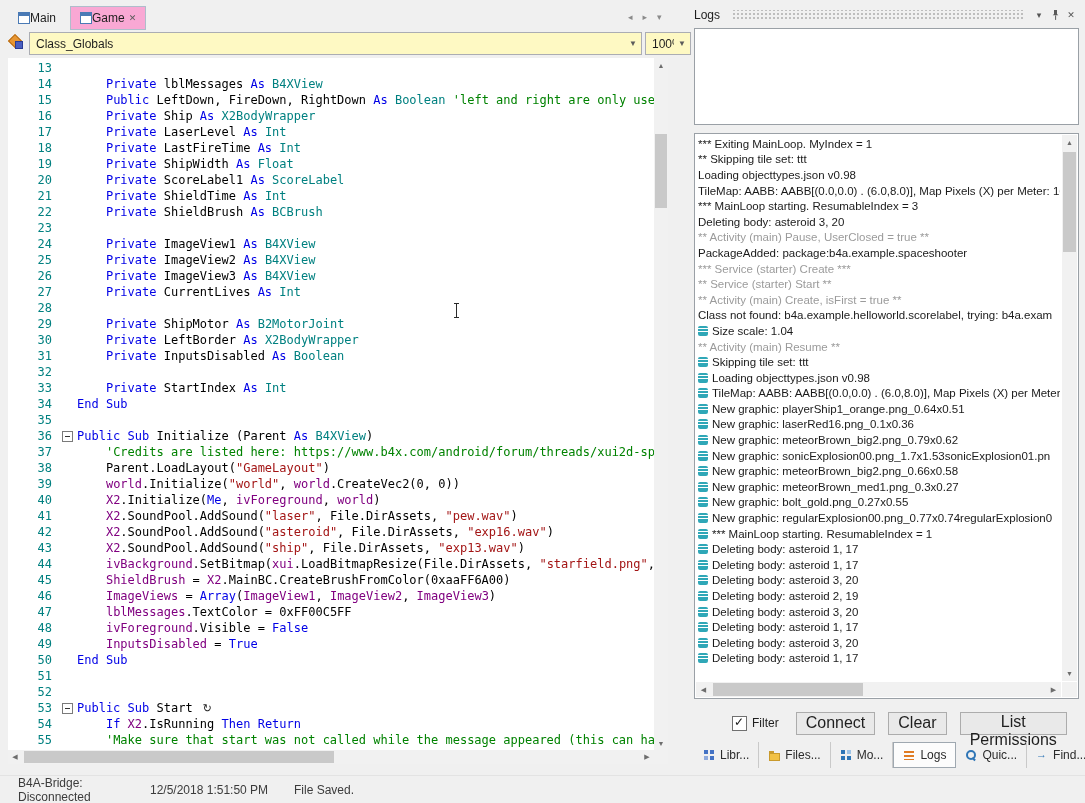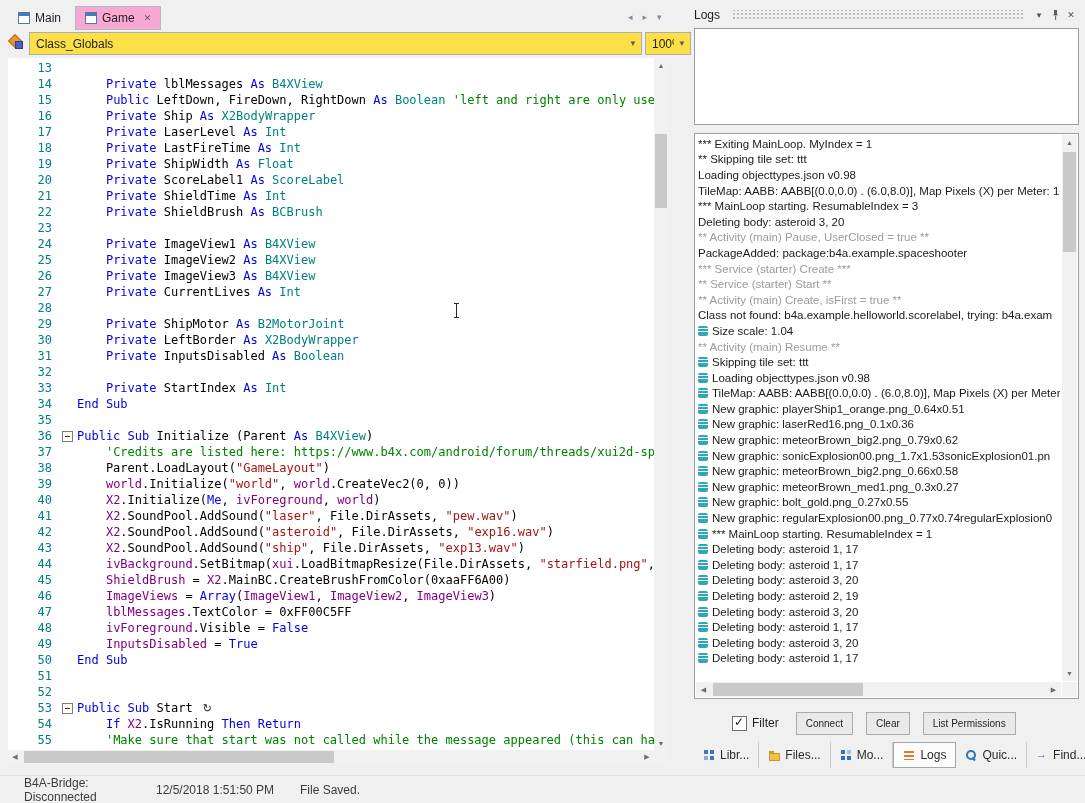--- a/index.html
+++ b/index.html
@@ -3,32 +3,32 @@
 <meta charset="utf-8">
 <style>
   html,body{margin:0;padding:0;background:#F0F0F0;}
   .window{position:relative;width:1085px;height:803px;background:#F0F0F0;overflow:hidden;
           font-family:"Liberation Sans",sans-serif;font-size:12px;color:#1e1e1e;}
 
   
   .left-pane{position:absolute;left:0;top:0;width:686px;height:776px;}
 
   .doc-tabbar{position:absolute;left:8px;top:5px;right:0;height:25px;display:flex;align-items:flex-end;}
-  .doc-tab{display:inline-flex;align-items:center;gap:5px;padding:4px 9px;margin-right:4px;
+  .doc-tab{display:inline-flex;align-items:center;padding:4px 9px;margin-right:4px;
            border:1px solid transparent;cursor:default;white-space:nowrap;}
   .doc-tab.active{background:#f9a8d4;border-color:#AFBDCB;}
   .tab-ico{width:10px;height:10px;border:1px solid #4A7AB5;background:linear-gradient(#4A7AB5 0 3px,#fff 3px);display:inline-block;}
   .tab-close{margin-left:4px;font-size:9px;color:#5d5d5d;line-height:10px;}
   .tab-nav{position:absolute;left:620px;top:7px;display:flex;gap:10px;color:#8a8a8a;font-size:9px;}
 
   .toolbar{position:absolute;left:8px;top:31px;right:0;height:25px;}
   .members-icon{position:absolute;left:0;top:3px;width:15px;height:15px;}
   .members-icon::before{content:"";position:absolute;left:2px;top:2px;width:8px;height:8px;background:#E89632;border:1px solid #B56A14;transform:rotate(45deg);}
   .members-icon::after{content:"";position:absolute;right:0;bottom:0;width:6px;height:6px;background:#4A5FC0;border:1px solid #2A3C96;}
-  .combo{position:absolute;top:1px;height:21px;background:#fde047;border:1px solid #ABADB3;display:flex;align-items:center;}
+  .combo{position:absolute;top:1px;height:21px;background:#fef9c3;border:1px solid #ABADB3;display:flex;align-items:center;}
   .combo .combo-text{flex:1;padding-left:6px;white-space:nowrap;overflow:hidden;}
   .combo .combo-arrow{width:16px;text-align:center;color:#5b5b5b;font-size:8px;}
   .combo.scope{left:21px;width:611px;}
   .combo.zoom{left:637px;width:44px;}
 
   
   .editor{position:absolute;left:8px;top:58px;width:660px;height:706px;background:#fff;}
   .code-area{position:absolute;left:0;top:0;right:14px;bottom:14px;overflow:hidden;padding-top:2px;
              font-family:"DejaVu Sans Mono",monospace;font-size:12px;line-height:16px;}
   .code-row{display:flex;height:16px;white-space:pre;}
@@ -73,42 +73,42 @@
   .log-vsb{position:absolute;right:1px;top:1px;bottom:17px;width:15px;background:#F1F1F1;}
   .log-hsb{position:absolute;left:1px;right:17px;bottom:1px;height:15px;background:#F1F1F1;}
   .log-corner{position:absolute;right:1px;bottom:1px;width:15px;height:15px;background:#F1F1F1;}
   .log-vsb .sb-btn,.log-hsb .sb-btn{width:15px;height:15px;}
 
   .log-controls{position:absolute;left:10px;right:5px;top:711px;height:24px;display:flex;align-items:center;padding-left:36px;}
   .chk{width:13px;height:13px;border:1px solid #707070;background:#fff;position:relative;margin-right:5px;flex:none;}
   .chk::after{content:"\2713";position:absolute;left:1px;top:-2px;font-size:12px;color:#1a1a1a;}
   .filter-label{margin-right:17px;}
   .win-btn{height:23px;margin-right:13px;padding:0 9px;background:#E9E9E9;border:1px solid #ACACAC;
-           font-family:"Liberation Sans",sans-serif;font-size:10px;color:#1e1e1e;}
+           font-family:"Liberation Sans",sans-serif;font-size:16px;color:#1e1e1e;}
 
   .bottom-tabs{position:absolute;left:8px;right:0;top:742px;height:26px;display:flex;align-items:stretch;}
   .btab{display:flex;align-items:center;gap:5px;padding:0 9px;border-right:1px solid #C9C9C9;color:#2b2b2b;white-space:nowrap;}
   .btab.active{background:#FCFCFC;border:1px solid #9FA8B0;}
   .mini{width:12px;height:12px;display:inline-block;position:relative;flex:none;}
   .library-icon::before{content:"";position:absolute;left:1px;top:1px;width:4px;height:4px;background:#4472C4;
       box-shadow:6px 0 0 #4472C4,0 6px 0 #8FAADC,6px 6px 0 #4472C4;}
   .files-icon::before{content:"";position:absolute;left:1px;top:4px;width:9px;height:6px;background:#F2C144;border:1px solid #C99A2C;}
   .files-icon::after{content:"";position:absolute;left:1px;top:2px;width:5px;height:2px;background:#C99A2C;}
   .modules-icon::before{content:"";position:absolute;left:1px;top:1px;width:4px;height:4px;background:#2E75B6;
       box-shadow:6px 0 0 #9DC3E6,0 6px 0 #2E75B6,6px 6px 0 #2E75B6;}
   .logs-icon::before{content:"";position:absolute;left:1px;top:2px;width:10px;height:9px;
       background:repeating-linear-gradient(180deg,#E07C24 0 2px,transparent 2px 4px);}
   .quick-search-icon::before{content:"";position:absolute;left:1px;top:1px;width:6px;height:6px;border:2px solid #2E75B6;border-radius:50%;}
   .quick-search-icon::after{content:"";position:absolute;left:8px;top:8px;width:4px;height:2px;background:#2E75B6;transform:rotate(45deg);transform-origin:0 0;}
   .find-icon::before{content:"\2192";position:absolute;left:0;top:-1px;color:#2E75B6;font-size:11px;line-height:12px;font-weight:bold;}
 
   
   .status-bar{position:absolute;left:0;right:0;bottom:0;height:27px;background:#F0F0F0;border-top:1px solid #E3E3E3;
               display:flex;align-items:center;color:#3b3b3b;}
-  .sb-bridge{margin-left:24px;width:132px;}
+  .sb-bridge{margin-left:18px;width:132px;}
   .sb-time{width:142px;}
   .sb-file{margin-left:2px;}
 </style>
 </head>
 <body>
 
 <div class="window">
 
   <div class="left-pane">
 

